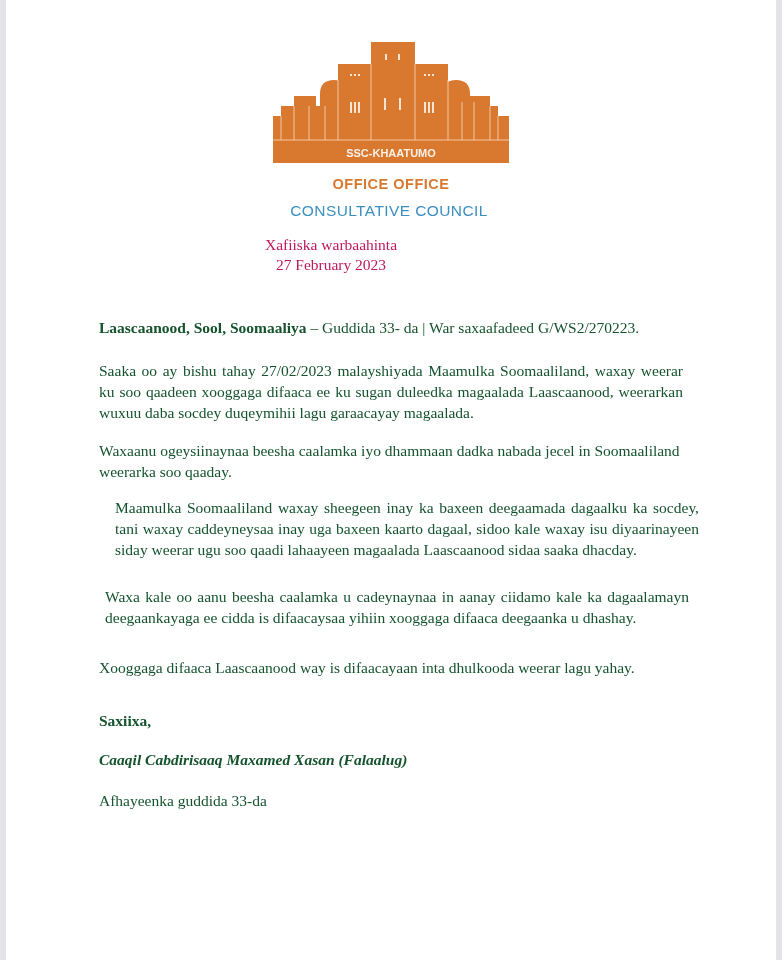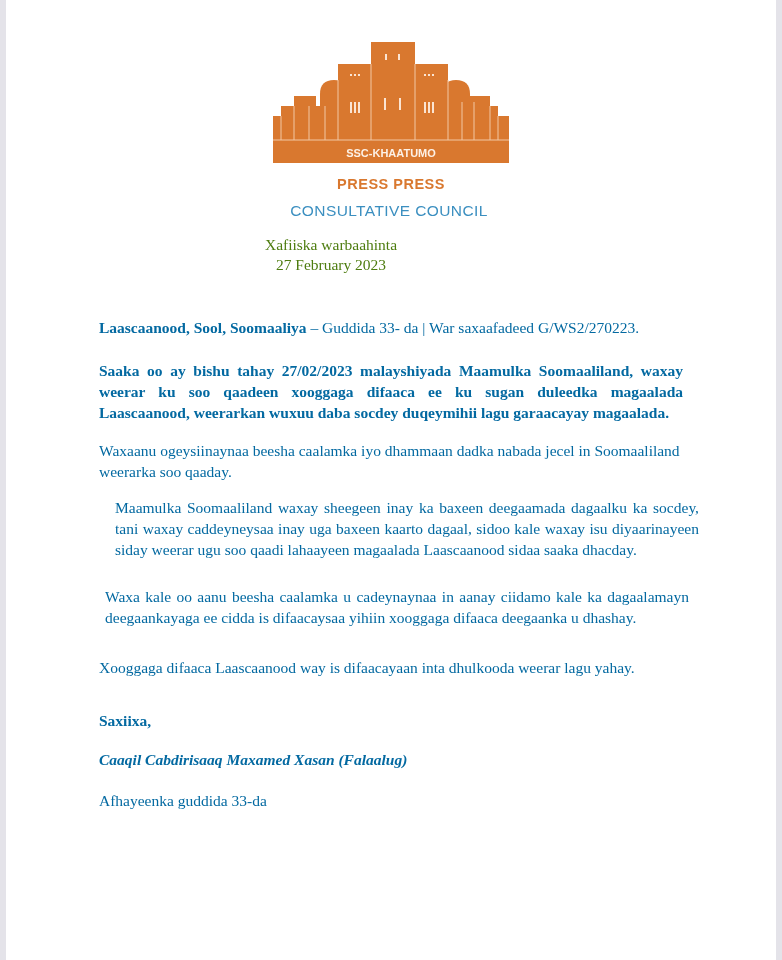--- a/index.html
+++ b/index.html
@@ -22,32 +22,32 @@
       font-family: "Liberation Sans", sans-serif; font-weight: bold;
       font-size: 14.5px; letter-spacing: 0.5px; color: #d9782f;
     }
     .council {
       position: absolute; left: 0; width: 778px; top: 202px; text-align: center;
       font-family: "Liberation Sans", sans-serif;
       font-size: 15.5px; letter-spacing: 0.4px; color: #3b8fc0;
     }
     .office-name, .date {
       position: absolute; left: 0; width: 662px; text-align: center;
-      font-size: 15.5px; color: #4d7c0f;
+      font-size: 15.5px; color: #be185d;
     }
     .office-name { top: 236px; }
     .date { top: 256px; }
     .body-text {
       position: absolute; left: 99px; width: 584px;
-      font-size: 15.5px; line-height: 21px; color: #0369a1;
+      font-size: 15.5px; line-height: 21px; color: #14532d;
       text-align: justify;
     }
     .b { font-weight: bold; }
     .dateline { top: 317px; }
-    .p1 { top: 360px; font-weight: bold; }
+    .p1 { top: 360px; }
     .p2 { top: 440px; }
     .p3 { top: 497px; margin-left: 16px; }
     .p4 { top: 586px; margin-left: 6px; }
     .p5 { top: 646px; margin-top: 11px; }
     .sig-label { top: 710px; }
     .sig-name { top: 749px; font-style: italic; }
     .sig-title { top: 790px; }
     .left { text-align: left; }
   </style>
 </head>
@@ -112,21 +112,21 @@
       <rect x="82" y="62" width="2" height="11"></rect>
       <rect x="86" y="62" width="2" height="11"></rect>
       <rect x="152" y="62" width="2" height="11"></rect>
       <rect x="156" y="62" width="2" height="11"></rect>
       <rect x="160" y="62" width="2" height="11"></rect>
     </g>
     <text x="119" y="117" text-anchor="middle" fill="#fdf1e6" font-family="Liberation Sans, sans-serif" font-weight="bold" font-size="11">SSC-KHAATUMO</text>
   </svg>
 </div>
 
-<div class="press-office">PRESS PRESS</div>
+<div class="press-office">OFFICE OFFICE</div>
 <div class="council">CONSULTATIVE COUNCIL</div>
 
 <div class="office-name">Xafiiska warbaahinta</div>
 <div class="date">27 February 2023</div>
 
 <div class="body-text dateline left"><span class="b">Laascaanood, Sool, Soomaaliya</span><span> – Guddida 33- da | War saxaafadeed G/WS2/270223.</span></div>
 
 <div class="body-text p1">Saaka oo ay bishu tahay 27/02/2023 malayshiyada Maamulka Soomaaliland, waxay weerar ku soo qaadeen xooggaga difaaca ee ku sugan duleedka magaalada  Laascaanood, weerarkan wuxuu daba socdey duqeymihii lagu garaacayay magaalada.</div>
 <div class="body-text p2 left">Waxaanu ogeysiinaynaa beesha caalamka iyo dhammaan dadka nabada jecel in Soomaaliland weerarka soo qaaday.</div>
 <div class="body-text p3">Maamulka Soomaaliland waxay sheegeen inay ka baxeen deegaamada dagaalku ka socdey, tani waxay caddeyneysaa inay uga baxeen kaarto dagaal, sidoo kale waxay isu diyaarinayeen siday weerar ugu soo qaadi lahaayeen magaalada Laascaanood sidaa saaka dhacday.</div>

